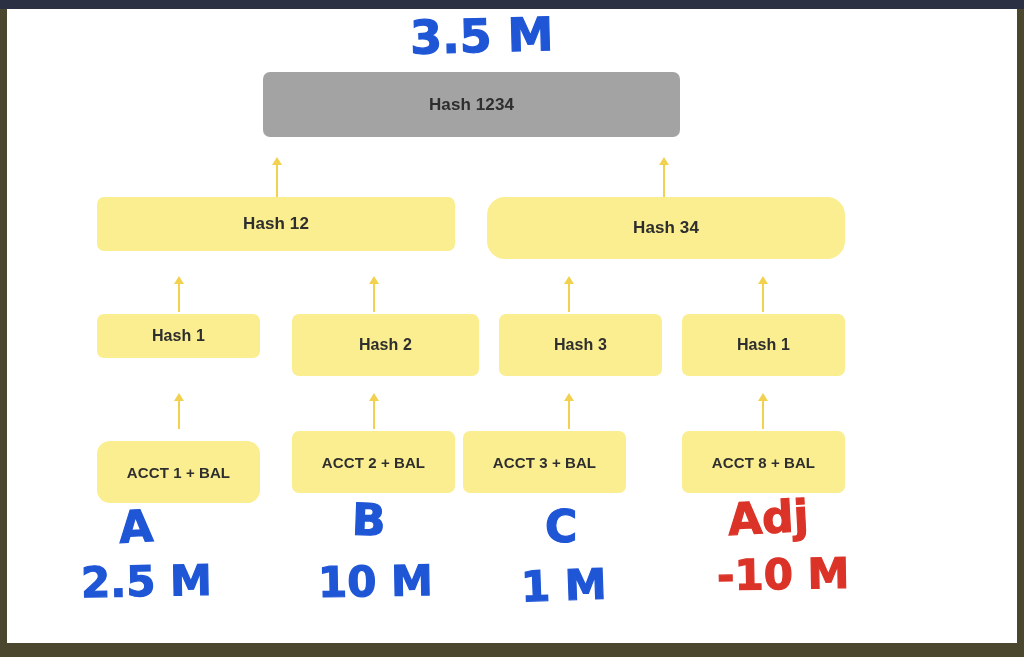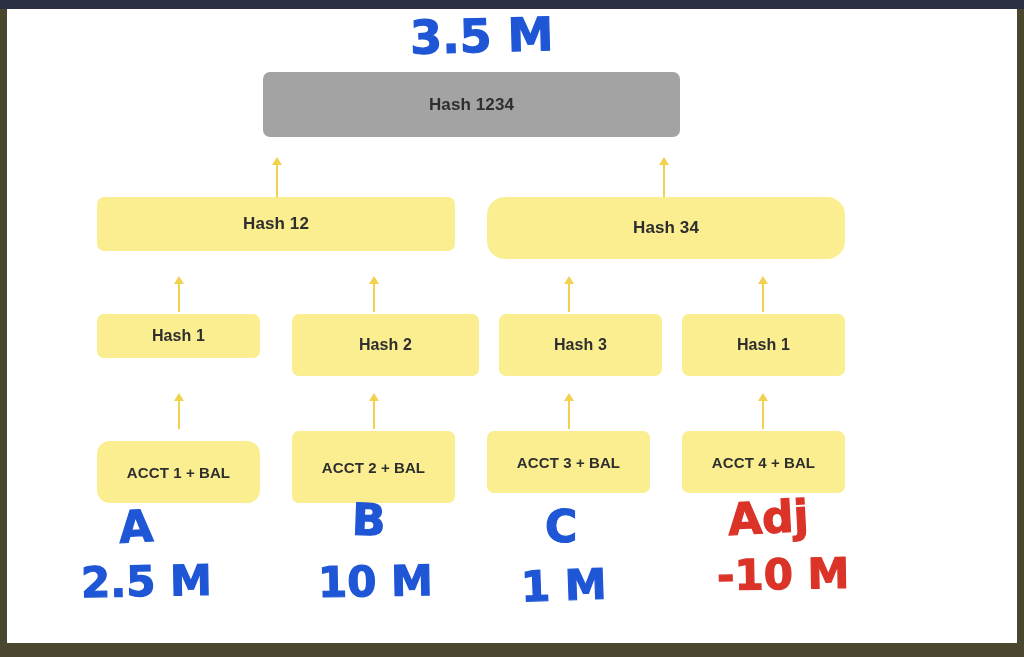--- a/index.html
+++ b/index.html
@@ -169,23 +169,23 @@
       </svg>
     </div>
     <div class="arrow" style="left:749px; top:384px; height:36px;">
       <svg width="14" height="36" viewBox="0 0 14 36">
         <line x1="7" y1="36" x2="7" y2="5" stroke="#f2d14f" stroke-width="2"></line>
         <path d="M7 0 L12 8 L2 8 Z" fill="#f2d14f"></path>
       </svg>
     </div>
 
     <div class="node leaf" style="left:90px; top:432px; width:163px; height:62px;border-radius:13px;">ACCT 1 + BAL</div>
-    <div class="node leaf" style="left:285px; top:422px; width:163px; height:72px;">ACCT 2 + BAL</div>
-    <div class="node leaf" style="left:480px; top:422px; width:163px; height:62px;">ACCT 3 + BAL</div>
-    <div class="node leaf" style="left:675px; top:422px; width:163px; height:62px;">ACCT 4 + BAL</div>
+    <div class="node leaf" style="left:285px; top:422px; width:163px; height:62px;">ACCT 2 + BAL</div>
+    <div class="node leaf" style="left:456px; top:422px; width:163px; height:62px;">ACCT 3 + BAL</div>
+    <div class="node leaf" style="left:675px; top:422px; width:163px; height:62px;">ACCT 8 + BAL</div>
 
     <div class="hand blue hw-let" style="left:112px; top:496px; transform:rotate(-3deg);">A</div>
     <div class="hand blue hw-val" style="left:74px; top:552px; transform:rotate(-1deg);">2.5 M</div>
 
     <div class="hand blue hw-let" style="left:345px; top:489px; transform:rotate(2deg);">B</div>
     <div class="hand blue hw-val" style="left:311px; top:552px; transform:rotate(-1deg);">10 M</div>
 
     <div class="hand blue hw-let" style="left:538px; top:496px;">C</div>
     <div class="hand blue hw-val" style="left:514px; top:556px; transform:rotate(-2deg);">1 M</div>
 

